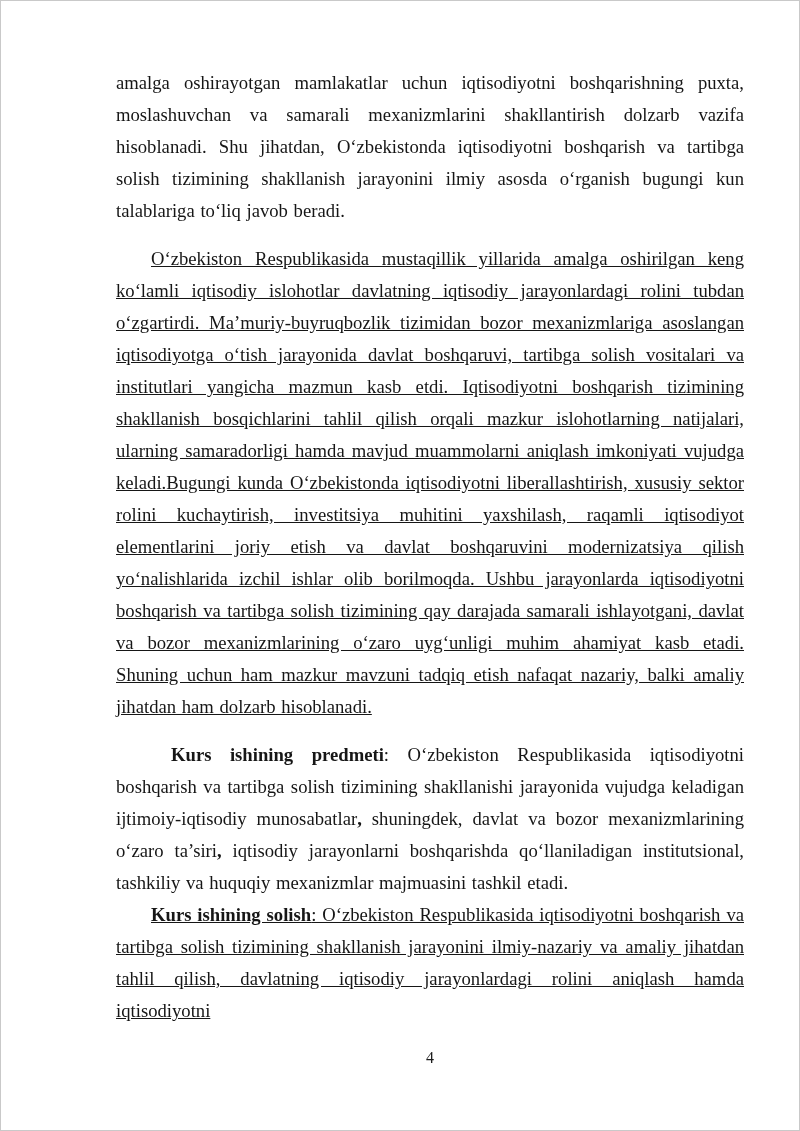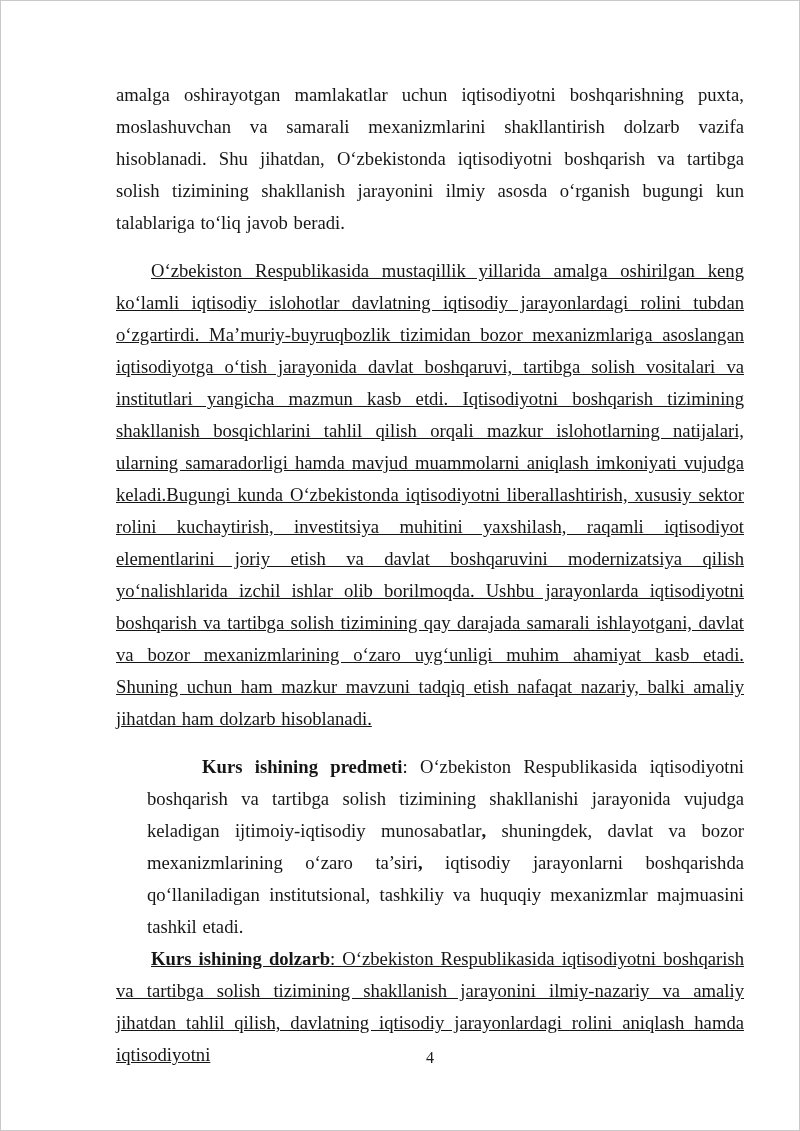--- a/index.html
+++ b/index.html
@@ -13,41 +13,40 @@
     position: relative;
     background: #ffffff;
     border: 1px solid #c9c9c9;
     overflow: hidden;
     font-family: "Liberation Serif", "DejaVu Serif", serif;
     color: #161616;
   }
   .text-column {
     position: absolute;
     left: 115px;
-    top: 78px;
+    top: 66px;
     width: 628px;
   }
   .para {
     margin: 0;
     font-size: 14pt;
     line-height: 32px;
     text-align: justify;
     text-justify: inter-word;
     word-spacing: 1px;
   }
   .para.space-before {
     margin-top: 16px;
   }
   .para.indent {
     text-indent: 35px;
     text-decoration: underline;
   }
   .para.indent-lg {
     text-indent: 55px;
-    margin-left: 31px;
   }
   .para .bold {
     font-weight: bold;
   }
   .page-number {
     position: absolute;
     left: 115px;
     top: 1046px;
     width: 628px;
     text-align: center;
@@ -56,16 +55,16 @@
     color: #1c1c1c;
   }
 </style>
 </head>
 <body>
 
 <div class="text-column">
   <p class="para"><span>amalga oshirayotgan mamlakatlar uchun iqtisodiyotni boshqarishning puxta, moslashuvchan va samarali mexanizmlarini shakllantirish dolzarb vazifa hisoblanadi. Shu jihatdan, O‘zbekistonda iqtisodiyotni boshqarish va tartibga solish tizimining shakllanish jarayonini ilmiy asosda o‘rganish bugungi kun talablariga to‘liq javob beradi.</span></p>
   <p class="para space-before indent"><span>O‘zbekiston Respublikasida mustaqillik yillarida amalga oshirilgan keng ko‘lamli iqtisodiy islohotlar davlatning iqtisodiy jarayonlardagi rolini tubdan o‘zgartirdi. Ma’muriy-buyruqbozlik tizimidan bozor mexanizmlariga asoslangan iqtisodiyotga o‘tish jarayonida davlat boshqaruvi, tartibga solish vositalari va institutlari yangicha mazmun kasb etdi. Iqtisodiyotni boshqarish tizimining shakllanish bosqichlarini tahlil qilish orqali mazkur islohotlarning natijalari, ularning samaradorligi hamda mavjud muammolarni aniqlash imkoniyati vujudga keladi.Bugungi kunda O‘zbekistonda iqtisodiyotni liberallashtirish, xususiy sektor rolini kuchaytirish, investitsiya muhitini yaxshilash, raqamli iqtisodiyot elementlarini joriy etish va davlat boshqaruvini modernizatsiya qilish yo‘nalishlarida izchil ishlar olib borilmoqda. Ushbu jarayonlarda iqtisodiyotni boshqarish va tartibga solish tizimining qay darajada samarali ishlayotgani, davlat va bozor mexanizmlarining o‘zaro uyg‘unligi muhim ahamiyat kasb etadi. Shuning uchun ham mazkur mavzuni tadqiq etish nafaqat nazariy, balki amaliy jihatdan ham dolzarb hisoblanadi.</span></p>
   <p class="para space-before indent-lg"><span class="bold">Kurs ishining predmeti</span><span>: O‘zbekiston Respublikasida iqtisodiyotni boshqarish va tartibga solish tizimining shakllanishi jarayonida vujudga keladigan ijtimoiy-iqtisodiy munosabatlar</span><span class="bold">,</span><span> shuningdek, davlat va bozor mexanizmlarining o‘zaro ta’siri</span><span class="bold">,</span><span> iqtisodiy jarayonlarni boshqarishda qo‘llaniladigan institutsional, tashkiliy va huquqiy mexanizmlar majmuasini tashkil etadi.</span></p>
-  <p class="para indent"><span class="bold">Kurs ishining dolzarb</span><span>: O‘zbekiston Respublikasida iqtisodiyotni boshqarish va tartibga solish tizimining shakllanish jarayonini ilmiy-nazariy va amaliy jihatdan tahlil qilish, davlatning iqtisodiy jarayonlardagi rolini aniqlash hamda iqtisodiyotni</span></p>
+  <p class="para indent"><span class="bold">Kurs ishining solish</span><span>: O‘zbekiston Respublikasida iqtisodiyotni boshqarish va tartibga solish tizimining shakllanish jarayonini ilmiy-nazariy va amaliy jihatdan tahlil qilish, davlatning iqtisodiy jarayonlardagi rolini aniqlash hamda iqtisodiyotni</span></p>
 </div>
 
 <div class="page-number">4</div>
 
 </body></html>

